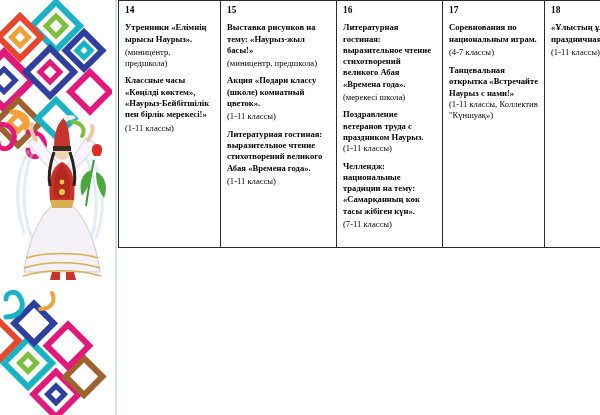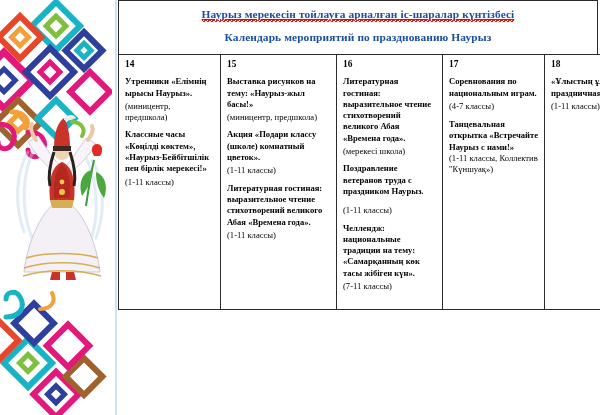--- a/index.html
+++ b/index.html
@@ -42,21 +42,21 @@
     border:1px solid #2b2b2b;vertical-align:top;
     padding:4px 5px 11px 6px;font-size:8.6px;line-height:11.3px;color:#000;
   }
   .c1{width:90px;}.c2{width:104px;}.c3{width:94px;}.c4{width:90px;}.c5{width:102px;}
   .daynum{font-weight:bold;font-size:9.4px;margin-bottom:6px;}
   .ev{font-weight:bold;margin:0 0 2px 0;}
   .note{margin:0 0 6px 0;}
   .blk{margin-bottom:2px;}
   .center-blk{text-align:left;margin-top:7px;}
   .center-blk .ev,.center-blk .note{margin-bottom:0;}
-  .tight{margin-bottom:8px;}
+  .tight{margin-bottom:0;}
 </style>
 </head>
 <body>
 
 <div id="page">
 
   <div class="deco-band">
 
     <svg class="orn orn-top" viewBox="0 0 118 170">
       <defs>
@@ -174,28 +174,20 @@
       </g>
       <g stroke="#f2a03a" stroke-width="4" fill="none" stroke-linecap="round">
         <path d="M46,112 C58,112 62,120 58,128"></path>
       </g>
     </svg>
   </div>
   <div class="band-edge"></div>
 
   <div class="sheet">
 
-    <div class="title-box">
-      <div class="ttl">
-        <span class="sq u-blue">Наурыз мерекесін тойлауға арналған іс-шаралар күнтізбесі</span>
-      </div>
-      <div class="ttl l2">
-        <span>Календарь мероприятий по празднованию Наурыз</span>
-      </div>
-    </div>
 
     <table class="cal">
       <tbody>
           <tr>
 
         <td class="c1">
           <div class="daynum">14</div>
           <div class="blk">
             <p class="ev">Утренники «Елімнің ырысы Наурыз».</p>
             <p class="note">(миницентр, предшкола)</p>

